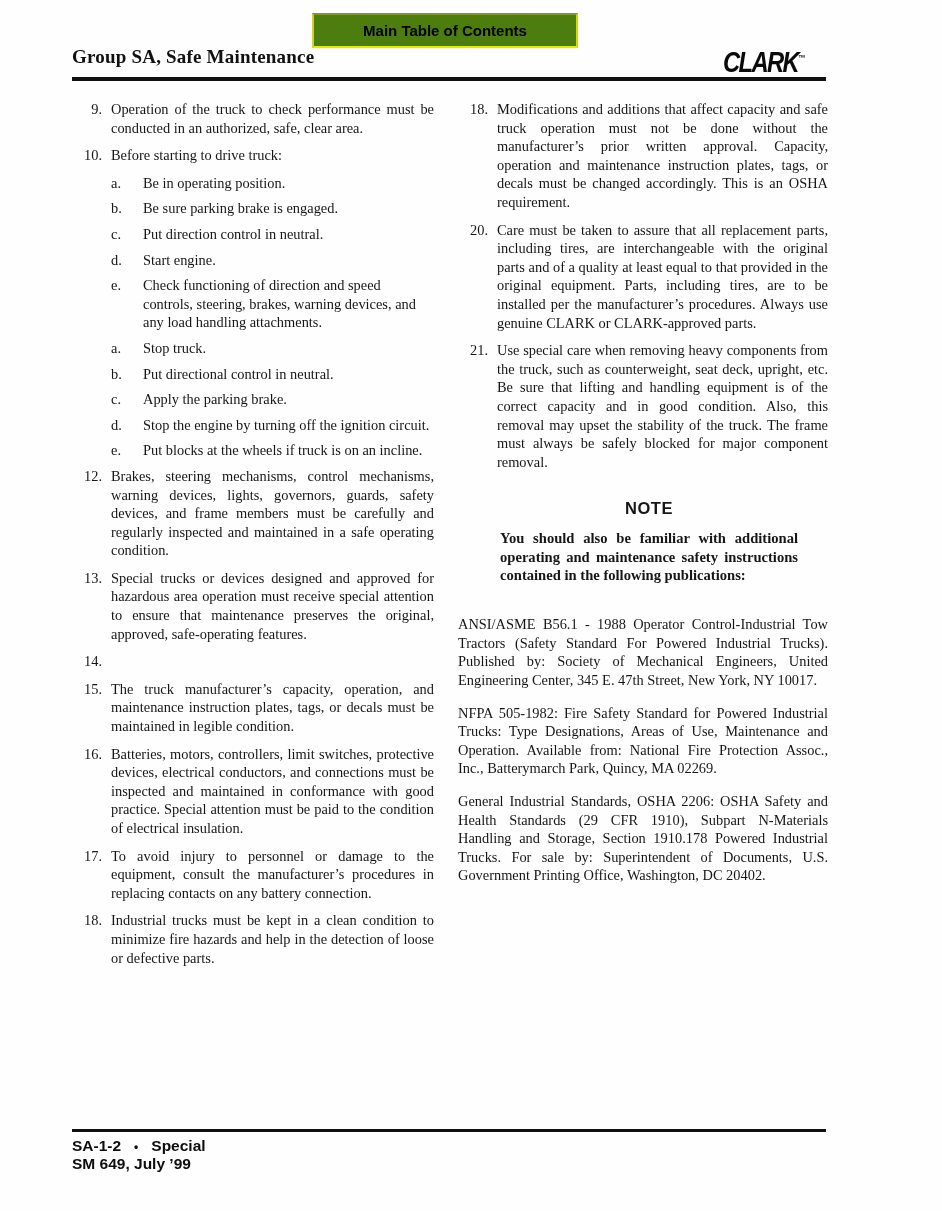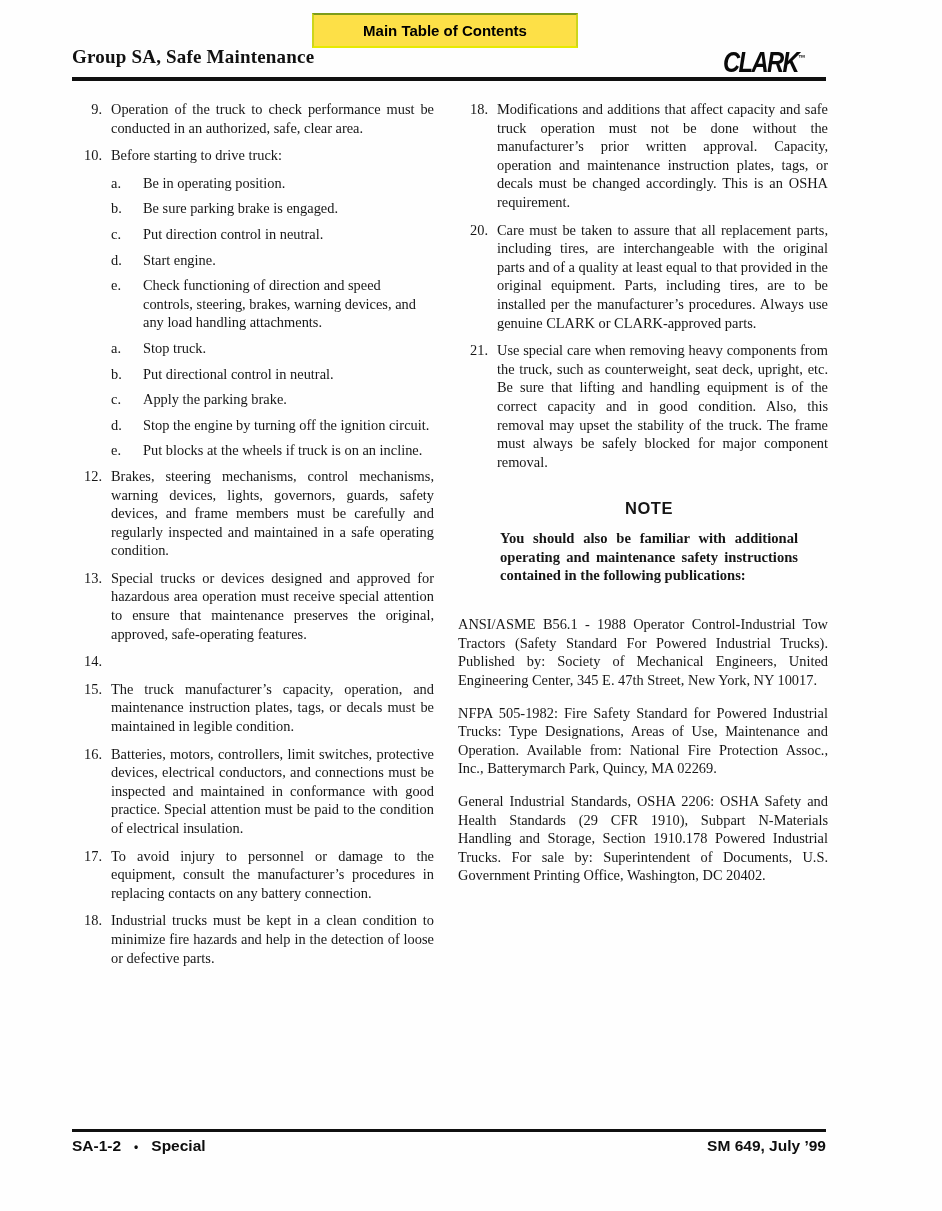--- a/index.html
+++ b/index.html
@@ -13,21 +13,21 @@
     color: #161616;
     font-family: "Liberation Serif", serif;
     overflow: hidden;
   }
 
   
   .toc-btn {
     position: absolute;
     left: 312px; top: 13px;
     width: 266px; height: 35px;
-    background: #fde047;
+    background: #4d7c0f;
     border: 2px solid #cdd61c;
     border-top-color: #7d9c1a;
     border-bottom-color: #e6ea00;
     display: flex; align-items: center; justify-content: center;
     font-family: "Liberation Sans", sans-serif;
     font-weight: bold; font-size: 15px; color: #000;
     cursor: pointer; text-decoration: none;
   }
   .page-title {
     position: absolute;
@@ -97,21 +97,21 @@
     left: 72px; top: 1129px;
     width: 754px; height: 3px;
     background: #101010;
   }
   .footer {
     position: absolute;
     left: 72px; top: 1137px;
     width: 754px;
     display: flex; justify-content: space-between; align-items: baseline;
     font-family: "Liberation Sans", sans-serif;
-    font-weight: bold; font-size: 15.5px; color: #0d0d0d;
+    font-weight: bold; font-size: 15.5px; color: #0d0d0d; flex-direction: column;
   }
   .footer-left { display: flex; align-items: baseline; gap: 13px; }
   .footer-left .sep { font-size: 12px; }
 </style>
 </head>
 <body>
 
 <div class="page">
 
   <a class="toc-btn">Main Table of Contents</a>

